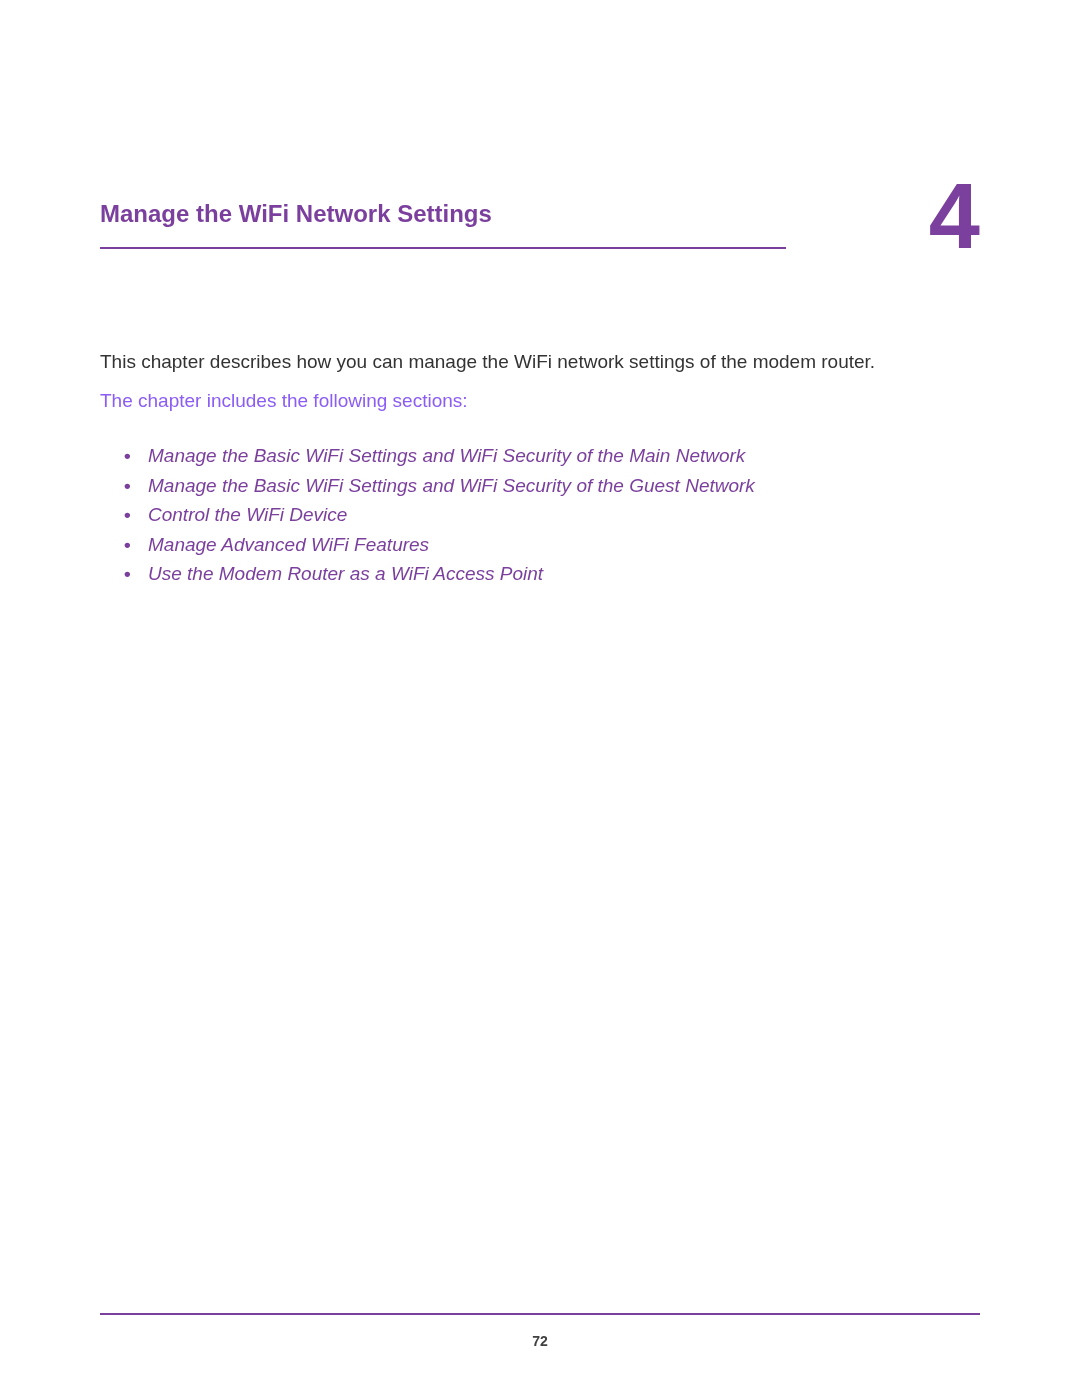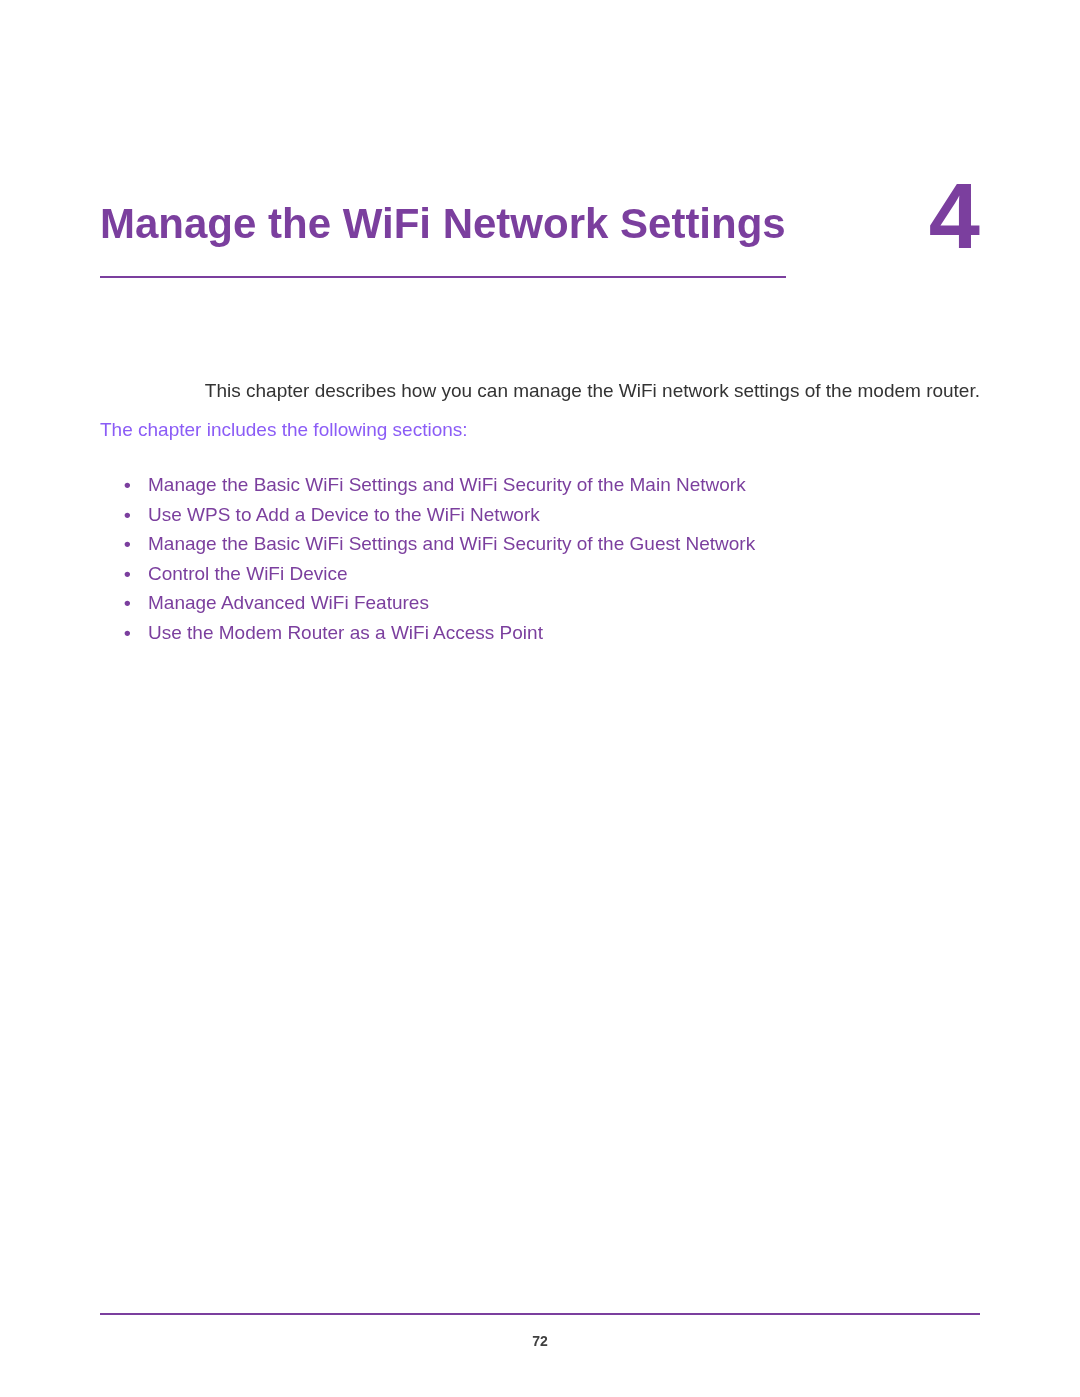--- a/index.html
+++ b/index.html
@@ -17,57 +17,57 @@
     .page-container {
       padding: 200px 100px 60px 100px;
       height: 100%;
       position: relative;
     }
     .chapter-header {
       position: relative;
       margin-bottom: 100px;
     }
     .chapter-title {
-      font-size: 42px;
+      font-size: 24px;
       font-weight: bold;
       color: #7B3F9E;
-      padding-bottom: 28px;
+      padding-bottom: 19px;
       border-bottom: 2px solid #7B3F9E;
       display: inline-block;
       width: 78%;
     }
     .chapter-number {
       position: absolute;
       right: 0;
       top: -30px;
       font-size: 92px;
       font-weight: bold;
       color: #7B3F9E;
       line-height: 1;
     }
     .intro-paragraph {
       font-size: 19px;
       color: #333333;
       margin-bottom: 12px;
       line-height: 1.4;
-      text-align: right;
     }
     .sections-intro {
       font-size: 19px;
       color: #8b5cf6;
       margin-bottom: 28px;
       line-height: 1.4;
     }
     .sections-list {
       list-style: none;
       padding-left: 48px;
     }
     .sections-list li {
       position: relative;
       font-size: 19px;
+      font-style: italic;
       color: #7B3F9E;
       line-height: 1.45;
       margin-bottom: 2px;
     }
     .sections-list li::before {
       content: "•";
       position: absolute;
       left: -24px;
       color: #7B3F9E;
       font-style: normal;
@@ -99,21 +99,20 @@
     <h1 class="chapter-title">Manage the WiFi Network Settings</h1>
     <div class="chapter-number">4</div>
   </div>
 
   <p class="intro-paragraph">This chapter describes how you can manage the WiFi network settings of the modem router.</p>
 
   <p class="sections-intro">The chapter includes the following sections:</p>
 
   <ul class="sections-list">
     <li>Manage the Basic WiFi Settings and WiFi Security of the Main Network</li>
-    <li>Use WPS to Add a Device to the WiFi Network</li>
     <li>Manage the Basic WiFi Settings and WiFi Security of the Guest Network</li>
     <li>Control the WiFi Device</li>
     <li>Manage Advanced WiFi Features</li>
     <li>Use the Modem Router as a WiFi Access Point</li>
   </ul>
 
   <div class="page-footer">
     <div class="footer-line"></div>
     <div class="page-number">72</div>
   </div>

